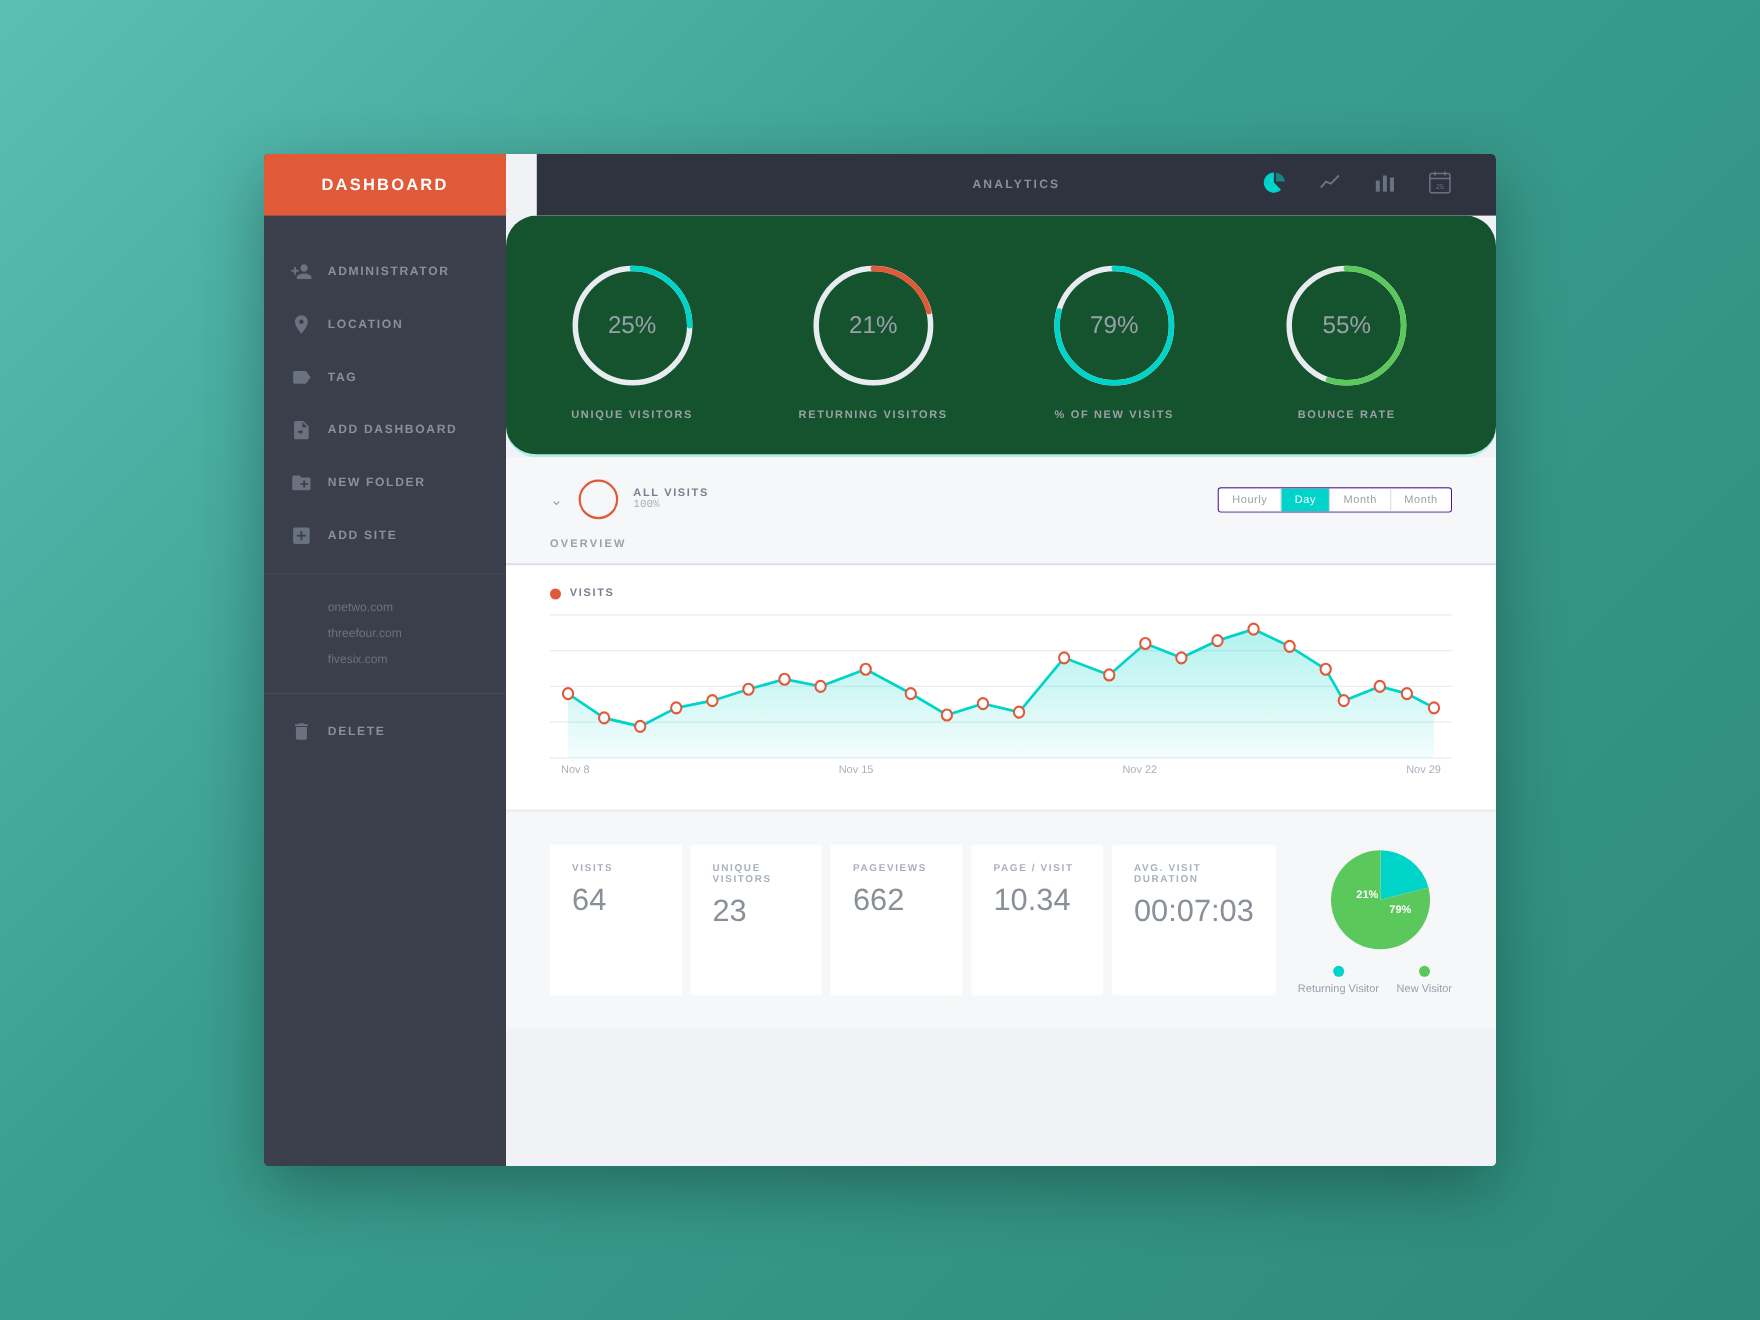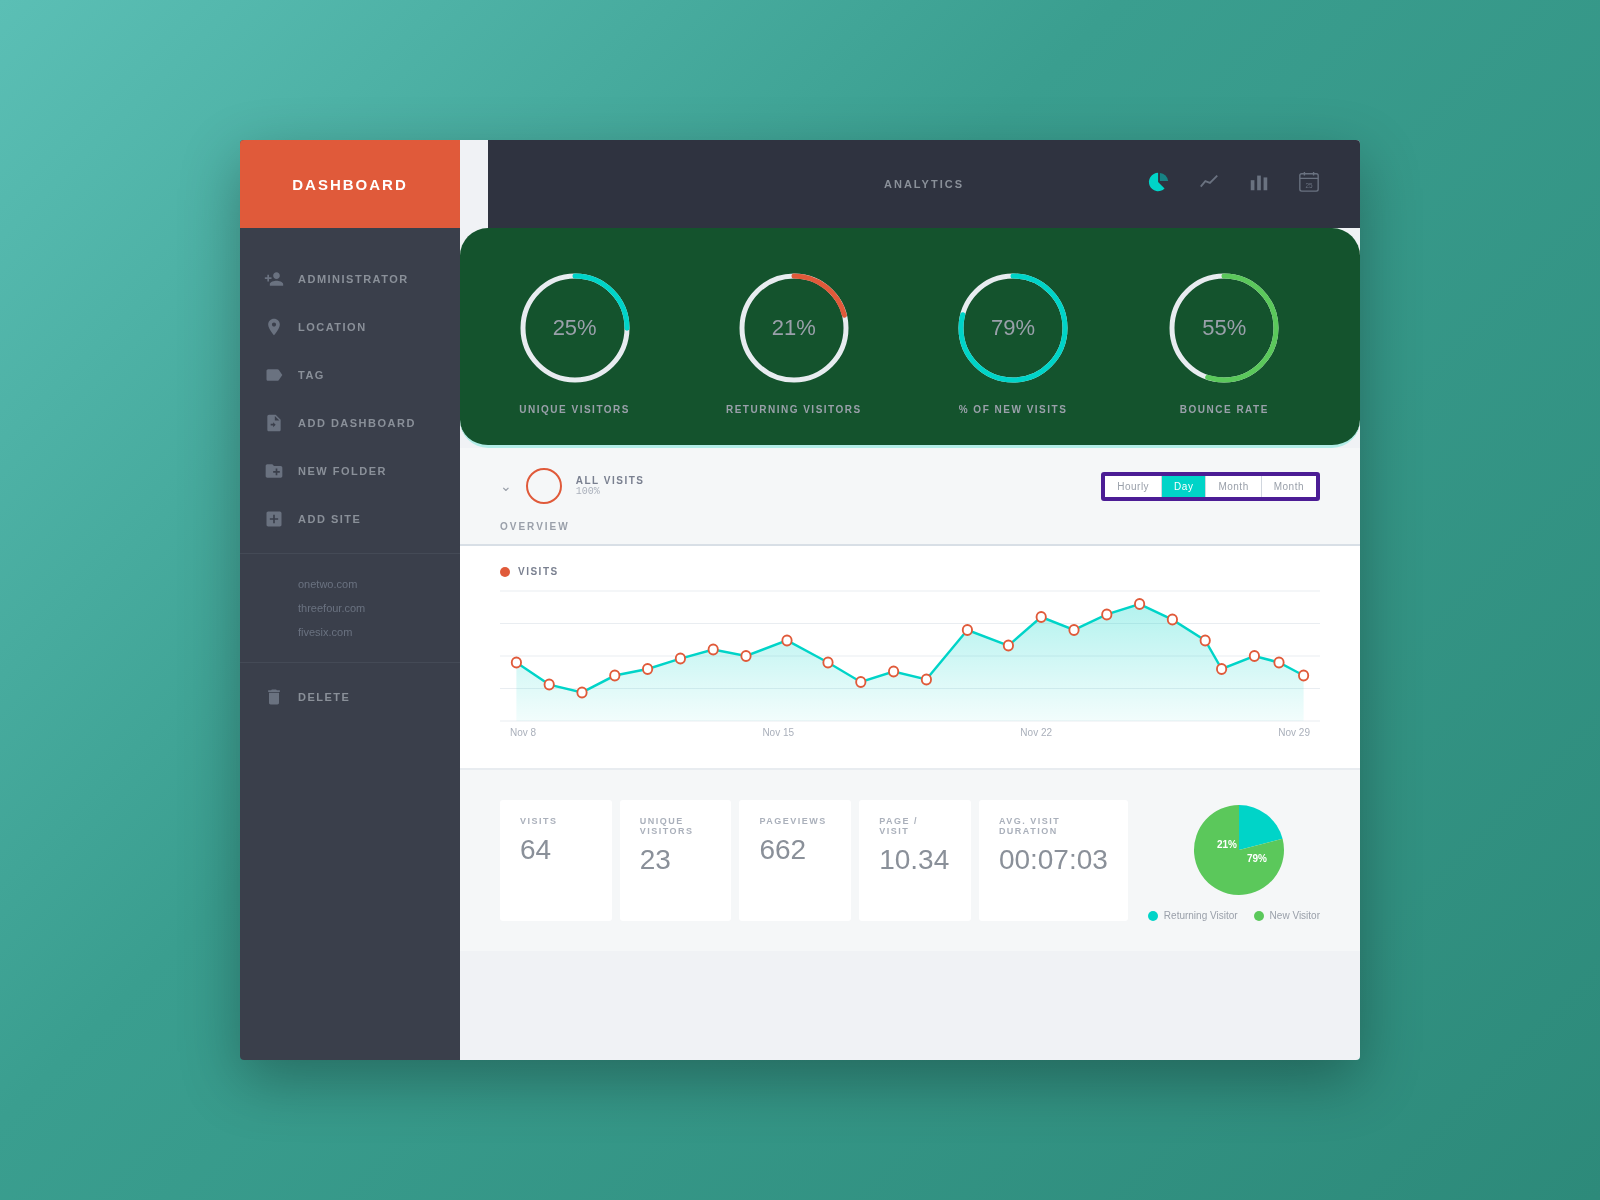--- a/index.html
+++ b/index.html
@@ -22,21 +22,21 @@
     
     .sidebar {
       width: 220px;
       background: #3a3f4b;
       display: flex;
       flex-direction: column;
       flex-shrink: 0;
     }
     .sidebar-header {
       background: #e05a3a;
-      height: 88px;
+      height: 56px;
       display: flex;
       align-items: center;
       justify-content: center;
     }
     .sidebar-title {
       color: white;
       font-size: 15px;
       font-weight: 700;
       letter-spacing: 2px;
     }
@@ -73,21 +73,21 @@
     }
     
     .main {
       flex: 1;
       display: flex;
       flex-direction: column;
       background: #f0f2f5;
     }
     
     .topbar {
-      height: 88px;
+      height: 56px;
       background: #2f3340;
       display: flex;
       align-items: center;
       padding: 1px 40px;
       gap: 0;
       margin-left: 28px;
     }
     .topbar-title {
       color: #8a9099;
       font-size: 11px;
@@ -198,21 +198,21 @@
     }
     .overview-title {
       font-size: 10px;
       letter-spacing: 2px;
       color: #9aa0aa;
       font-weight: 700;
     }
     .time-filters {
       display: flex;
       gap: 0;
-      border: 4px solid #4c1d95;
+      border: 1px solid #4c1d95;
       border-radius: 3px;
       overflow: hidden;
     }
     .time-filter {
       padding: 5px 12px;
       font-size: 10px;
       color: #9aa0aa;
       cursor: pointer;
       background: white;
       letter-spacing: 0.5px;
@@ -307,20 +307,21 @@
     .pie-labels-row {
       display: flex;
       gap: 16px;
     }
     .pie-legend-item {
       display: flex;
       align-items: center;
       gap: 6px;
       font-size: 10px;
       color: #9aa0aa;
+      flex-direction: column;
     }
     .pie-dot {
       width: 10px;
       height: 10px;
       border-radius: 50%;
     }
   </style>
 </head>
 <body>
 

